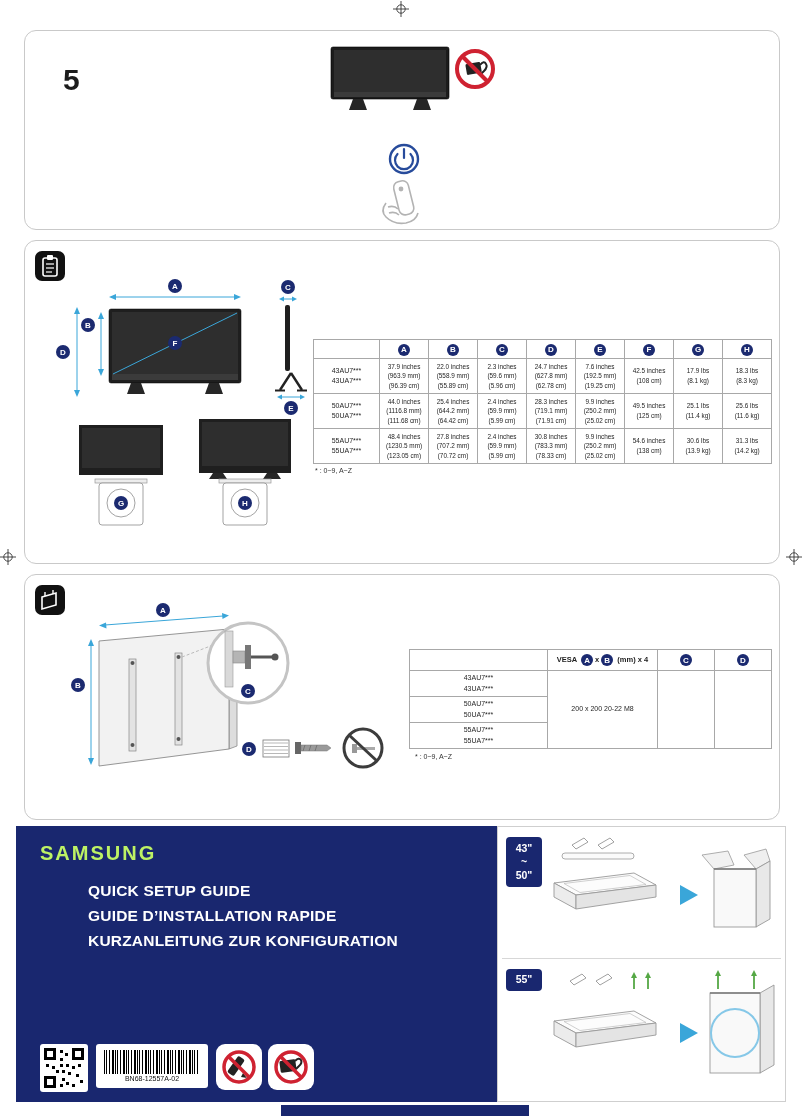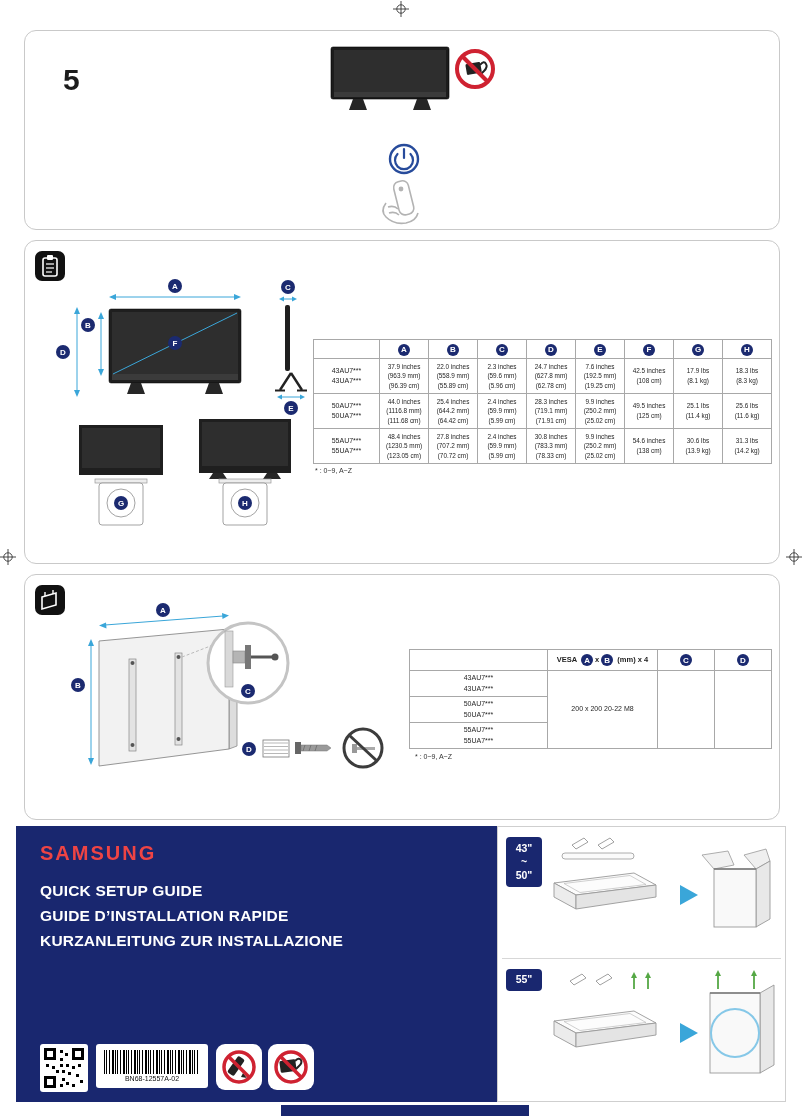--- a/index.html
+++ b/index.html
@@ -18,23 +18,23 @@
   .dims tbody tr{height:35px;}
   .vesa th{height:20px;font-size:7.5px;font-weight:bold;text-align:center;}
   .vesa tbody tr{height:26px;}
   .vesa td{font-size:7px;white-space:pre-line;line-height:1.45;color:#1f1f1f;}
   .circ{display:inline-flex;width:12px;height:12px;border-radius:50%;background:#1b2a70;color:#fff;
         font-size:8px;font-weight:bold;align-items:center;justify-content:center;vertical-align:middle;}
   .vesa-head .circ{margin:0 2px;}
   .footnote{position:absolute;font-size:7px;color:#333;}
   
   .navy{position:absolute;left:16px;top:826px;width:481px;height:276px;background:#19276f;}
-  .logo{position:absolute;left:24px;top:16px;color:#ef4444;font-weight:bold;font-size:20px;letter-spacing:2px;}
+  .logo{position:absolute;left:24px;top:16px;color:#bef264;font-weight:bold;font-size:20px;letter-spacing:2px;}
   .titles{position:absolute;left:24px;top:52px;}
-  .title-line{color:#fff;font-weight:bold;font-size:15.5px;line-height:25px;letter-spacing:0.2px;}
+  .title-line{color:#fff;font-weight:bold;font-size:15.5px;line-height:25px;letter-spacing:0.2px;margin-left:48px;}
   .qr{position:absolute;left:24px;top:218px;width:48px;height:48px;background:#fff;border-radius:3px;}
   .barcode{position:absolute;left:80px;top:218px;width:112px;height:44px;background:#fff;border-radius:3px;}
   .bars{position:absolute;left:8px;top:6px;right:8px;height:24px;
         background:repeating-linear-gradient(90deg,#000 0 1px,#fff 1px 2px,#000 2px 3px,#fff 3px 5px,#000 5px 6px,#fff 6px 8px,#000 8px 10px,#fff 10px 11px);}
   .barcode-text{position:absolute;left:0;right:0;top:31px;text-align:center;font-size:7px;color:#111;}
   .white-icon{position:absolute;width:46px;height:46px;background:#fff;border-radius:9px;}
   
   .pack-panel{position:absolute;left:497px;top:826px;width:289px;height:276px;background:#fff;border:1px solid #cfcfcf;box-sizing:border-box;}
   .badge{position:absolute;background:#19276f;color:#fff;font-weight:bold;border-radius:4px;
          display:flex;flex-direction:column;align-items:center;justify-content:center;font-size:10.5px;line-height:1.25;}
@@ -398,21 +398,21 @@
       </tbody>
     </table>
     <div class="footnote" style="left:390px;top:178px;">* : 0~9, A~Z</div>
   </section>
 
   <div class="navy">
     <div class="logo">SAMSUNG</div>
     <div class="titles">
       <div class="title-line">QUICK SETUP GUIDE</div>
       <div class="title-line">GUIDE D’INSTALLATION RAPIDE</div>
-      <div class="title-line">KURZANLEITUNG ZUR INSTALLAZIONE</div>
+      <div class="title-line">KURZANLEITUNG ZUR KONFIGURATION</div>
     </div>
 
     <svg class="qr" width="48" height="48" viewBox="0 0 48 48">
       <g fill="#000">
         <rect x="4" y="4" width="12" height="12"></rect>
           <rect x="7" y="7" width="6" height="6" fill="#fff"></rect>
         <rect x="32" y="4" width="12" height="12"></rect>
           <rect x="35" y="7" width="6" height="6" fill="#fff"></rect>
         <rect x="4" y="32" width="12" height="12"></rect>
           <rect x="7" y="35" width="6" height="6" fill="#fff"></rect>

